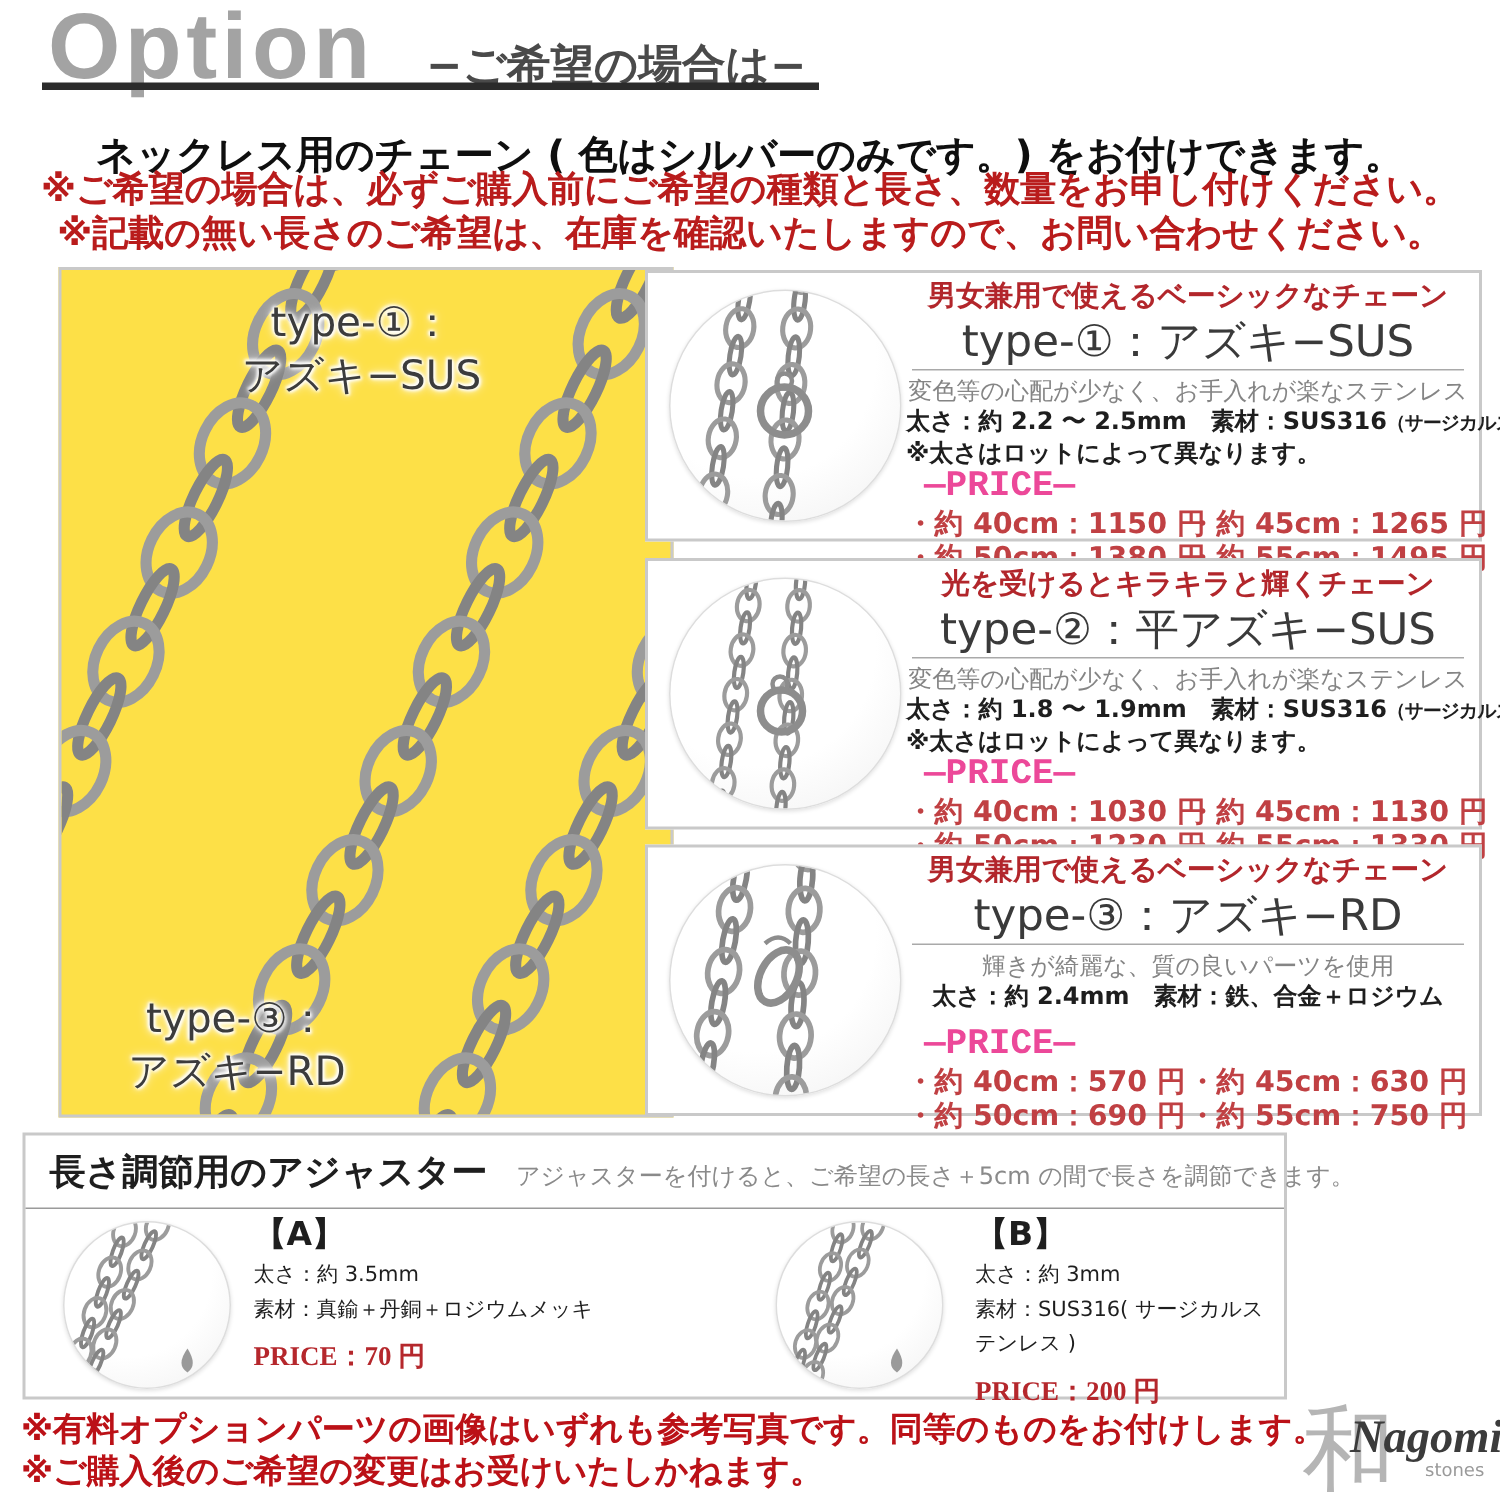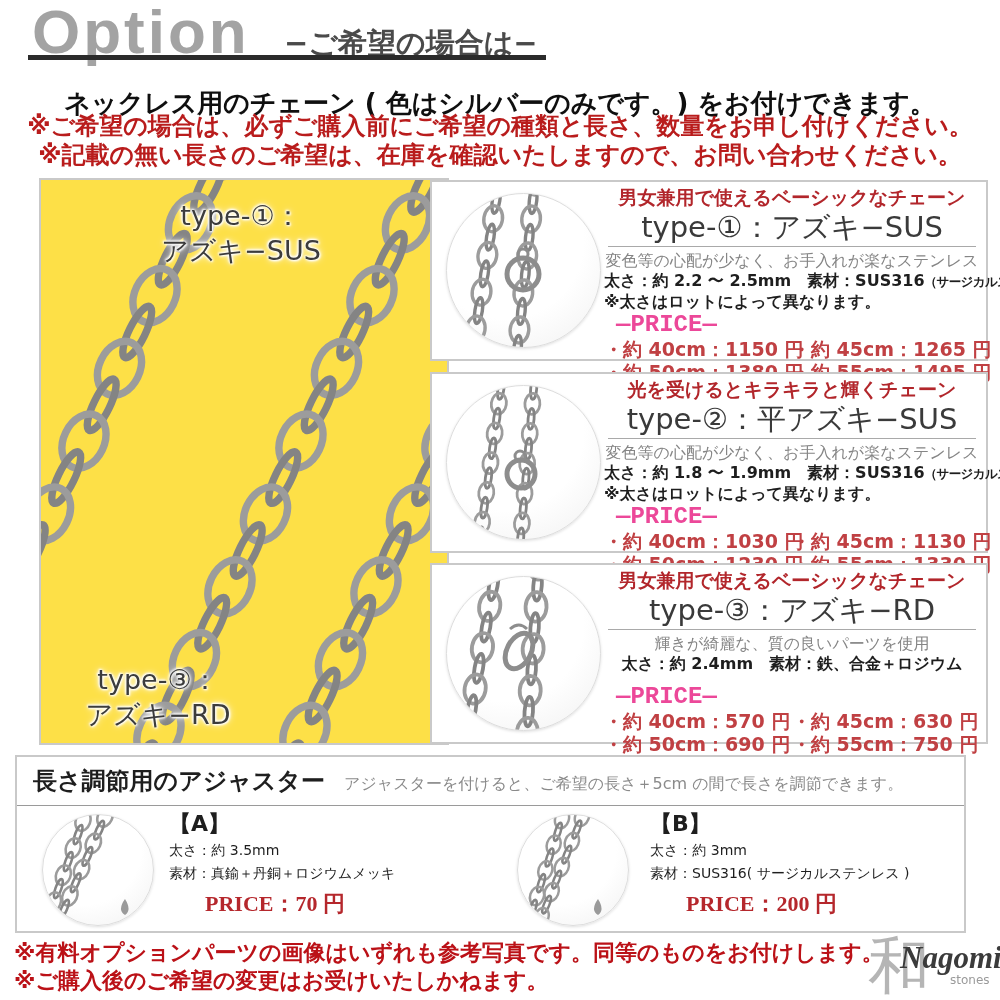--- a/index.html
+++ b/index.html
@@ -46,37 +46,37 @@
   .opt-spec .paren{font-size:12.5px;letter-spacing:-0.6px;}
   .opt-note{font-size:16px;font-weight:bold;color:#1e1e1e;text-align:left;line-height:20px;}
   .opt-price-head{font-family:Liberation Mono, monospace;font-size:24px;font-weight:bold;
                   color:#ec4899;text-align:left;line-height:26px;padding-left:12px;}
   .price-row{display:flex;text-align:left;font-size:19px;font-weight:bold;color:#c04043;line-height:23px;}
   .price-cell{width:50%;white-space:nowrap;}
   .b3 .opt-desc,.b3 .opt-spec{text-align:center;white-space:normal;}
   .b3 .opt-price-head{margin-top:9px;}
 
   
-  .adj-box{position:absolute;left:15px;top:755px;width:951px;height:178px;
+  .adj-box{position:absolute;left:15px;top:755px;width:843px;height:178px;
            border:2px solid #c9c9c9;box-sizing:border-box;background:#fff;}
   .adj-header{position:absolute;left:16px;top:8px;white-space:nowrap;}
   .adj-title{font-size:24px;font-weight:bold;color:#1e1e1e;}
   .adj-sub{font-size:16px;color:#8a8a8a;margin-left:14px;}
   .adj-divider{position:absolute;left:0;top:48px;width:100%;height:1px;background:#9a9a9a;}
   .adj-circle{position:absolute;top:57px;width:112px;height:112px;border-radius:50%;
               border:1px solid #ddd;overflow:hidden;box-sizing:border-box;
               background:radial-gradient(circle at 38% 30%,#ffffff 55%,#f0f0f0);
               box-shadow:0 1px 3px rgba(0,0,0,.13);}
   .adj-circle.ca{left:25px;} .adj-circle.cb{left:500px;}
   .adj-text{position:absolute;top:52px;text-align:left;}
   .adj-text.ta{left:152px;} .adj-text.tb{left:633px;}
   .adj-label{font-size:22px;font-weight:bold;color:#1e1e1e;line-height:30px;}
   .adj-line{font-size:14px;font-weight:normal;color:#1e1e1e;line-height:23px;}
-  .adj-price{font-family:"Liberation Serif","DejaVu Serif",serif;font-size:22px;font-weight:bold;
-             color:#b5272c;line-height:28px;margin-top:5px;margin-left:36px;}
+  .adj-price{font-family:"Liberation Serif","DejaVu Serif",serif;font-size:18px;font-weight:bold;
+             color:#b5272c;line-height:28px;margin-top:5px;}
 
   
   .foot-note{position:absolute;left:14px;font-size:22px;font-weight:bold;color:#bb1117;white-space:nowrap;}
   .foot-note.f1{top:938px;} .foot-note.f2{top:966px;}
   .logo{position:absolute;left:862px;top:924px;width:132px;height:74px;}
   .logo-kanji{position:absolute;left:6px;top:0px;font-size:62px;color:#b5b5b5;
               font-family:"Liberation Serif","DejaVu Serif",serif;}
   .logo-name{position:absolute;left:38px;top:16px;font-size:31px;font-style:italic;font-weight:bold;
              color:#3b3b3b;font-family:"Liberation Serif","DejaVu Serif",serif;}
   .logo-sub{position:absolute;left:88px;top:49px;font-size:12px;color:#9a9a9a;}

